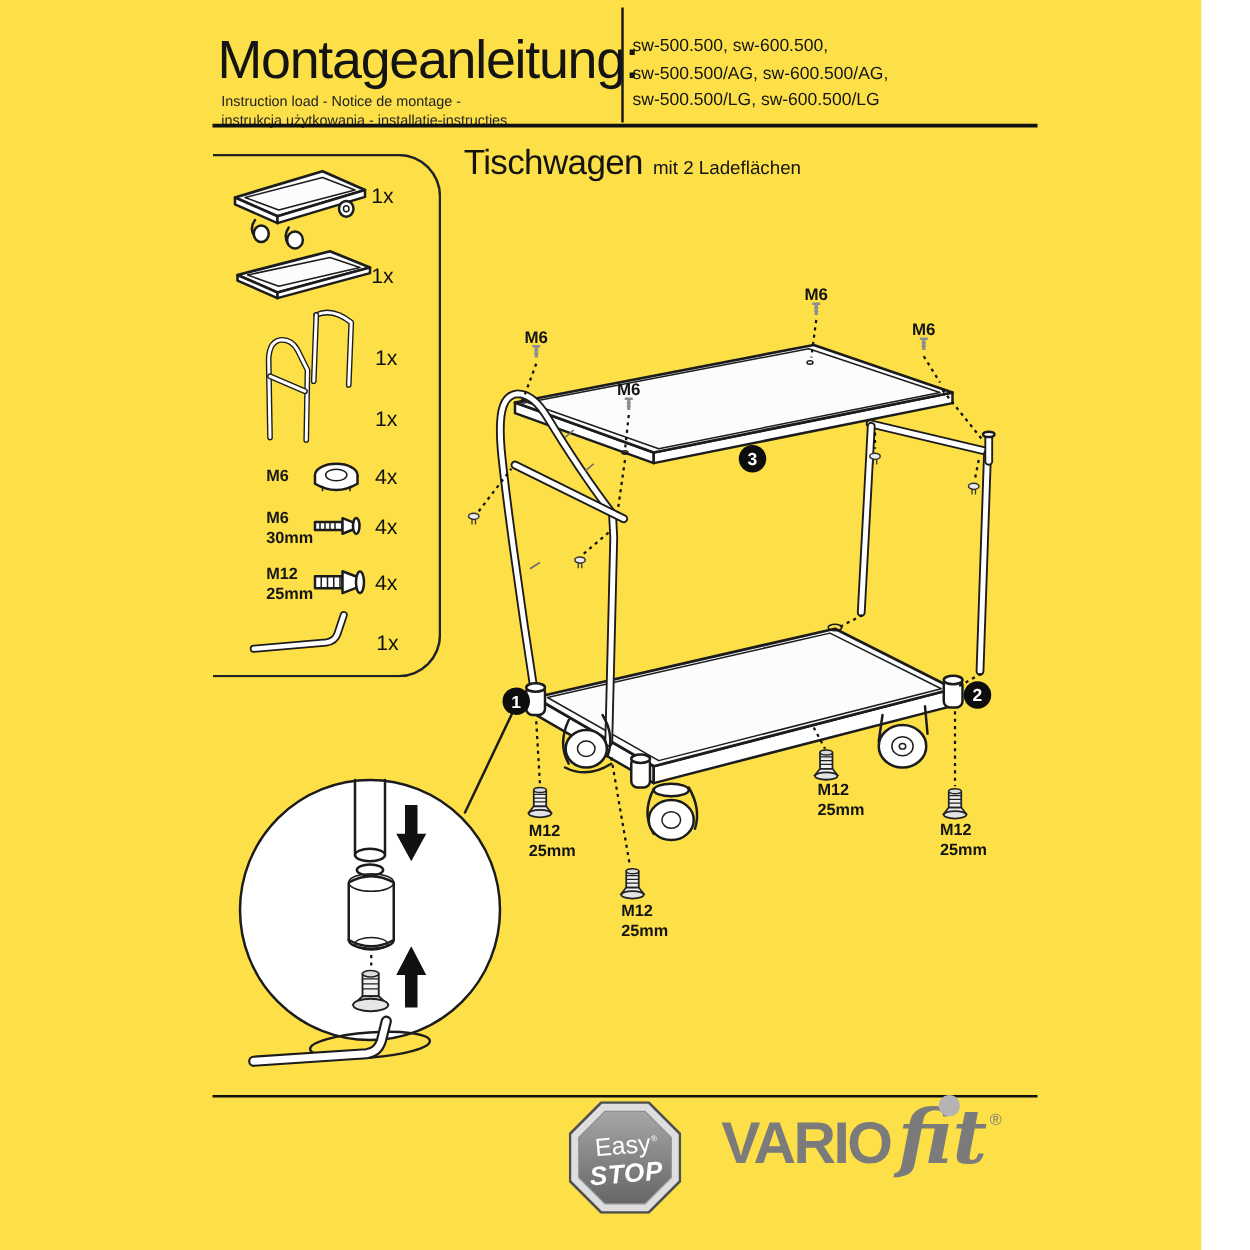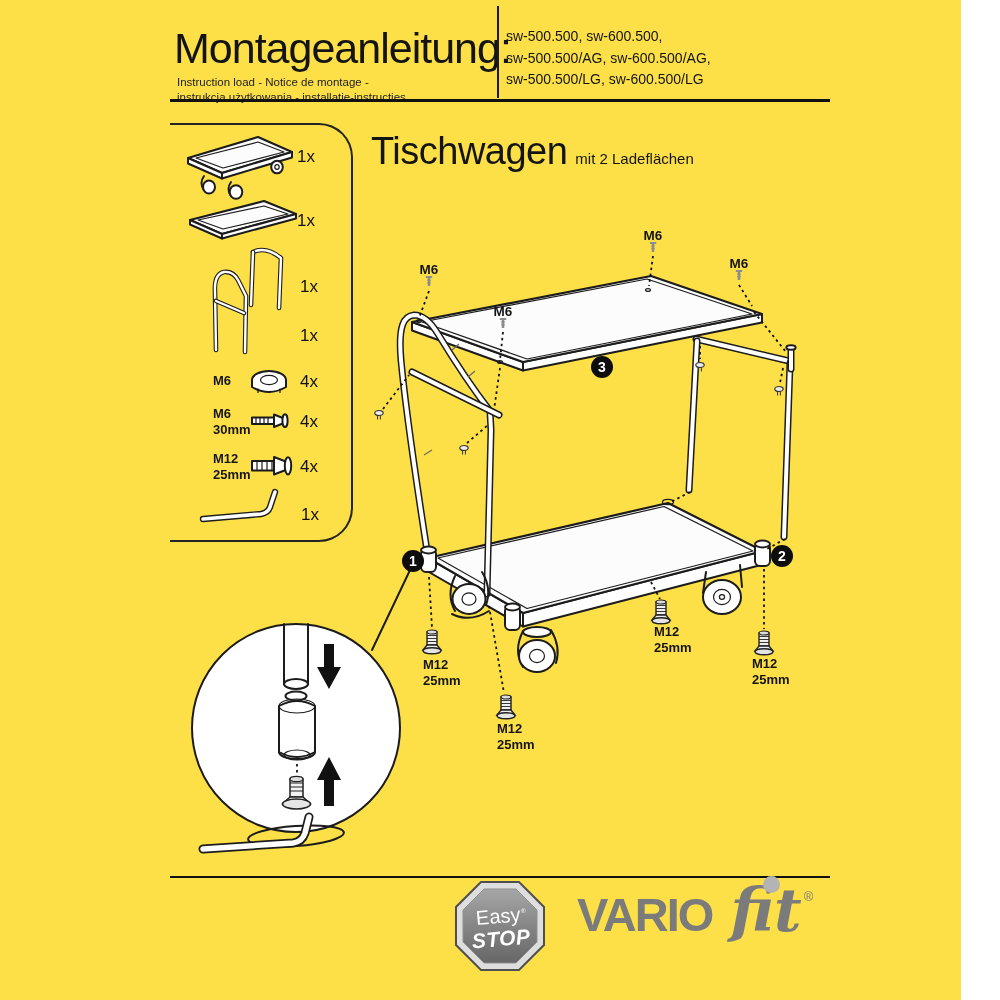--- a/index.html
+++ b/index.html
@@ -13,21 +13,21 @@
   .h-models{left:506px;top:26px;font-size:14px;line-height:21.5px;white-space:nowrap;}
   .h-rule{left:170px;top:99px;width:660px;height:2.5px;background:#111;}
   .f-rule{left:170px;top:876px;width:660px;height:2px;background:#111;}
   
   .panel{left:170px;top:123px;width:181px;height:415px;border:2px solid #232323;border-left:none;
          border-radius:0 34px 34px 0;}
   .qty{font-size:17px;color:#111;}
   .psize{font-size:13px;font-weight:600;line-height:16px;color:#161616;}
   
   .t-main{left:371px;top:114px;display:flex;align-items:baseline;gap:8px;white-space:nowrap;}
-  .t-de{font-size:38px;letter-spacing:-0.5px;margin-top:16px;}
+  .t-de{font-size:28px;letter-spacing:-0.5px;}
   .t-suffix{font-size:15px;}
   .t-lines{left:371px;top:149px;font-size:16.5px;line-height:22px;white-space:nowrap;}
   
   .m6l{font-size:13.5px;font-weight:600;transform:translateX(-50%);}
   .m12g{font-size:13px;font-weight:600;line-height:15.5px;}
   .badge{width:22px;height:22px;border-radius:50%;background:#0d0d0d;color:#fff;font-size:14px;
          font-weight:bold;display:flex;align-items:center;justify-content:center;}
   
   svg.art{position:absolute;left:0;top:0;z-index:1;}
   .lbl-layer{z-index:2;}
@@ -40,21 +40,21 @@
   .sO{fill:none;stroke:#1c1c1c;stroke-width:4.6;stroke-linecap:round;stroke-linejoin:round;}
   .sI{fill:none;stroke:#fff;stroke-width:2.4;stroke-linecap:round;stroke-linejoin:round;}
   .kO{fill:none;stroke:#1c1c1c;stroke-width:9;stroke-linecap:round;stroke-linejoin:round;}
   .kI{fill:none;stroke:#fff;stroke-width:5.5;stroke-linecap:round;stroke-linejoin:round;}
   .dash{fill:none;stroke:#111;stroke-width:1.8;stroke-dasharray:2.5 3.4;}
   .hatch{stroke:#6b6b6b;stroke-width:1.3;}
   
   .brand{left:577px;top:880px;display:flex;align-items:baseline;}
   .vario{font-size:47px;font-weight:bold;color:#7b7b7b;letter-spacing:-2px;}
   .fit{font-family:"DejaVu Serif",serif;font-style:italic;font-weight:bold;font-size:60px;
-       color:#7b7b7b;position:relative;margin-left:18px;line-height:60px;}
+       color:#7b7b7b;position:relative;margin-left:6px;line-height:60px;}
   .fit-dot{position:absolute;left:33px;top:-4px;width:17px;height:17px;border-radius:50%;
            background:#b4b4b4;}
   .brand-reg{font-size:13px;color:#7b7b7b;position:relative;top:-30px;margin-left:2px;}
   .logo-txt{font-family:"Liberation Sans",sans-serif;fill:#fff;}
 </style>
 </head>
 <body>
 
 <div class="page">
 

